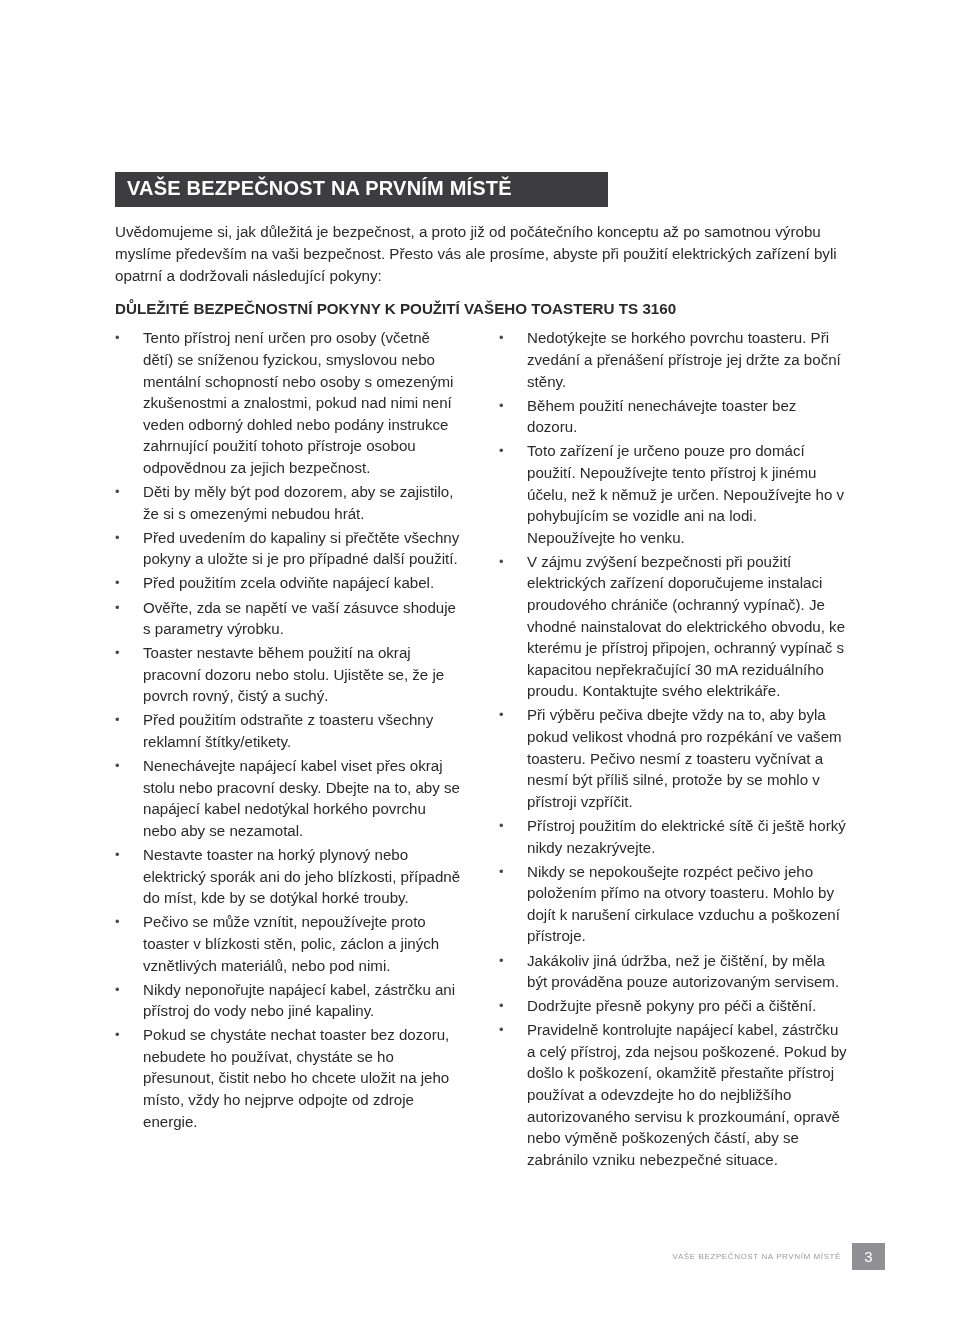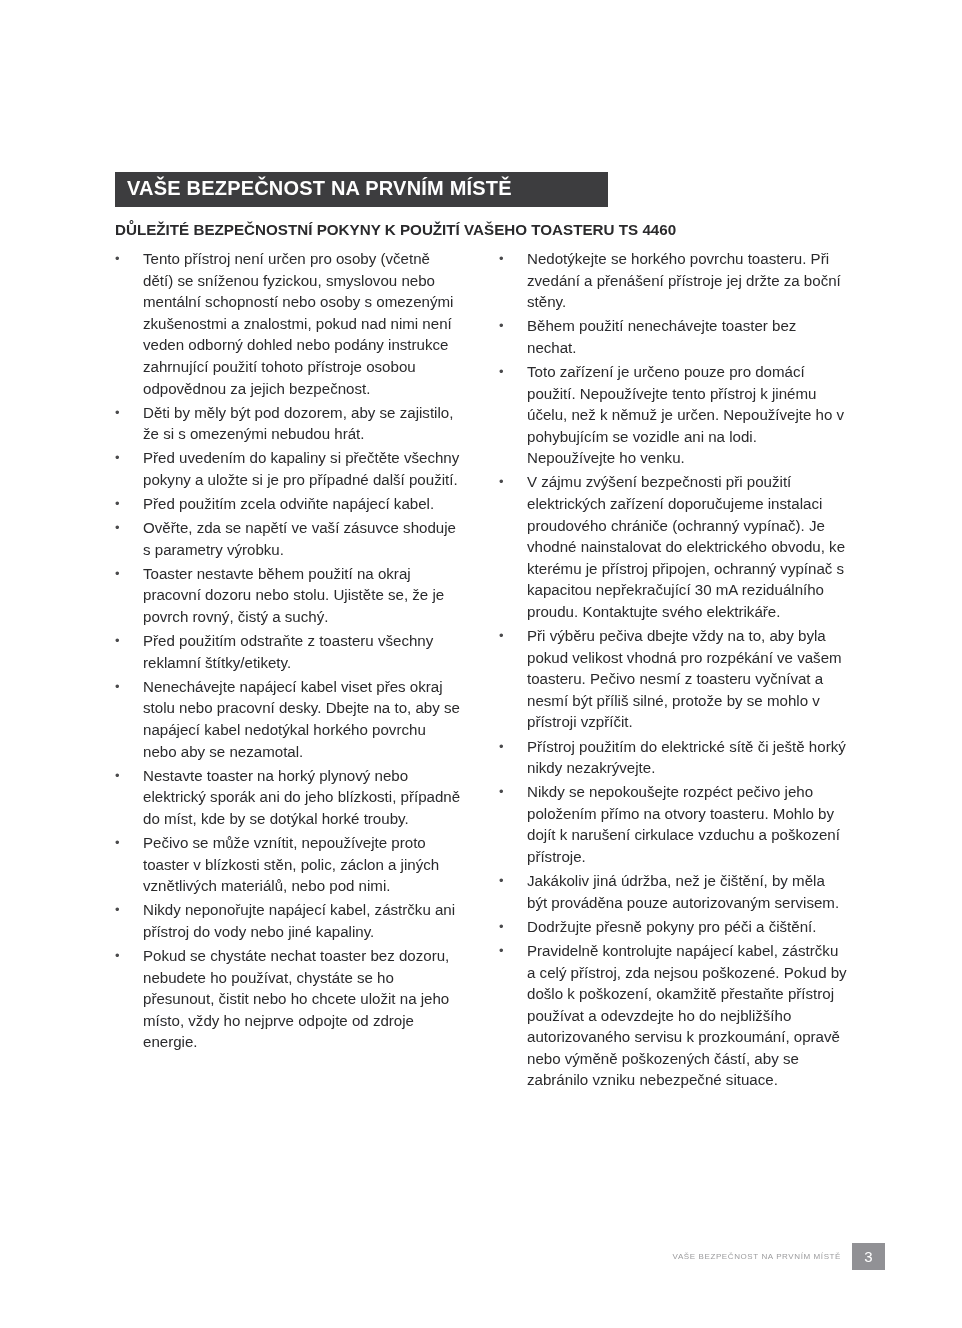--- a/index.html
+++ b/index.html
@@ -95,22 +95,23 @@
 <body>
 
 <div class="page">
 
   <div class="content">
 
     <div class="header-bar">
       <span>VAŠE BEZPEČNOST NA PRVNÍM MÍSTĚ</span>
     </div>
 
-
-    <p class="subheading">DŮLEŽITÉ BEZPEČNOSTNÍ POKYNY K POUŽITÍ VAŠEHO TOASTERU TS 4460</p>
+    <p class="intro">Uvědomujeme si, jak důležitá je bezpečnost, a proto již od počátečního konceptu až po samotnou výrobu myslíme především na vaši bezpečnost. Přesto vás ale prosíme, abyste při použití elektrických zařízení byli opatrní a dodržovali následující pokyny:</p>
+
+    <p class="subheading">DŮLEŽITÉ BEZPEČNOSTNÍ POKYNY K POUŽITÍ VAŠEHO TOASTERU TS 3160</p>
 
     <div class="columns">
       <ul class="col">
           <li>
             <span class="bullet">•</span>
             <span class="bullet-text">Tento přístroj není určen pro osoby (včetně dětí) se sníženou fyzickou, smyslovou nebo mentální schopností nebo osoby s omezenými zkušenostmi a znalostmi, pokud nad nimi není veden odborný dohled nebo podány instrukce zahrnující použití tohoto přístroje osobou odpovědnou za jejich bezpečnost.</span>
           </li>
           <li>
             <span class="bullet">•</span>
             <span class="bullet-text">Děti by měly být pod dozorem, aby se zajistilo, že si s omezenými nebudou hrát.</span>
@@ -156,21 +157,21 @@
             <span class="bullet-text">Pokud se chystáte nechat toaster bez dozoru, nebudete ho používat, chystáte se ho přesunout, čistit nebo ho chcete uložit na jeho místo, vždy ho nejprve odpojte od zdroje energie.</span>
           </li>
         </ul>
       <ul class="col">
           <li>
             <span class="bullet">•</span>
             <span class="bullet-text">Nedotýkejte se horkého povrchu toasteru. Při zvedání a přenášení přístroje jej držte za boční stěny.</span>
           </li>
           <li>
             <span class="bullet">•</span>
-            <span class="bullet-text">Během použití nenechávejte toaster bez nechat.</span>
+            <span class="bullet-text">Během použití nenechávejte toaster bez dozoru.</span>
           </li>
           <li>
             <span class="bullet">•</span>
             <span class="bullet-text">Toto zařízení je určeno pouze pro domácí použití. Nepoužívejte tento přístroj k jinému účelu, než k němuž je určen. Nepoužívejte ho v pohybujícím se vozidle ani na lodi. Nepoužívejte ho venku.</span>
           </li>
           <li>
             <span class="bullet">•</span>
             <span class="bullet-text">V zájmu zvýšení bezpečnosti při použití elektrických zařízení doporučujeme instalaci proudového chrániče (ochranný vypínač). Je vhodné nainstalovat do elektrického obvodu, ke kterému je přístroj připojen, ochranný vypínač s kapacitou nepřekračující 30 mA reziduálního proudu. Kontaktujte svého elektrikáře.</span>
           </li>
           <li>

